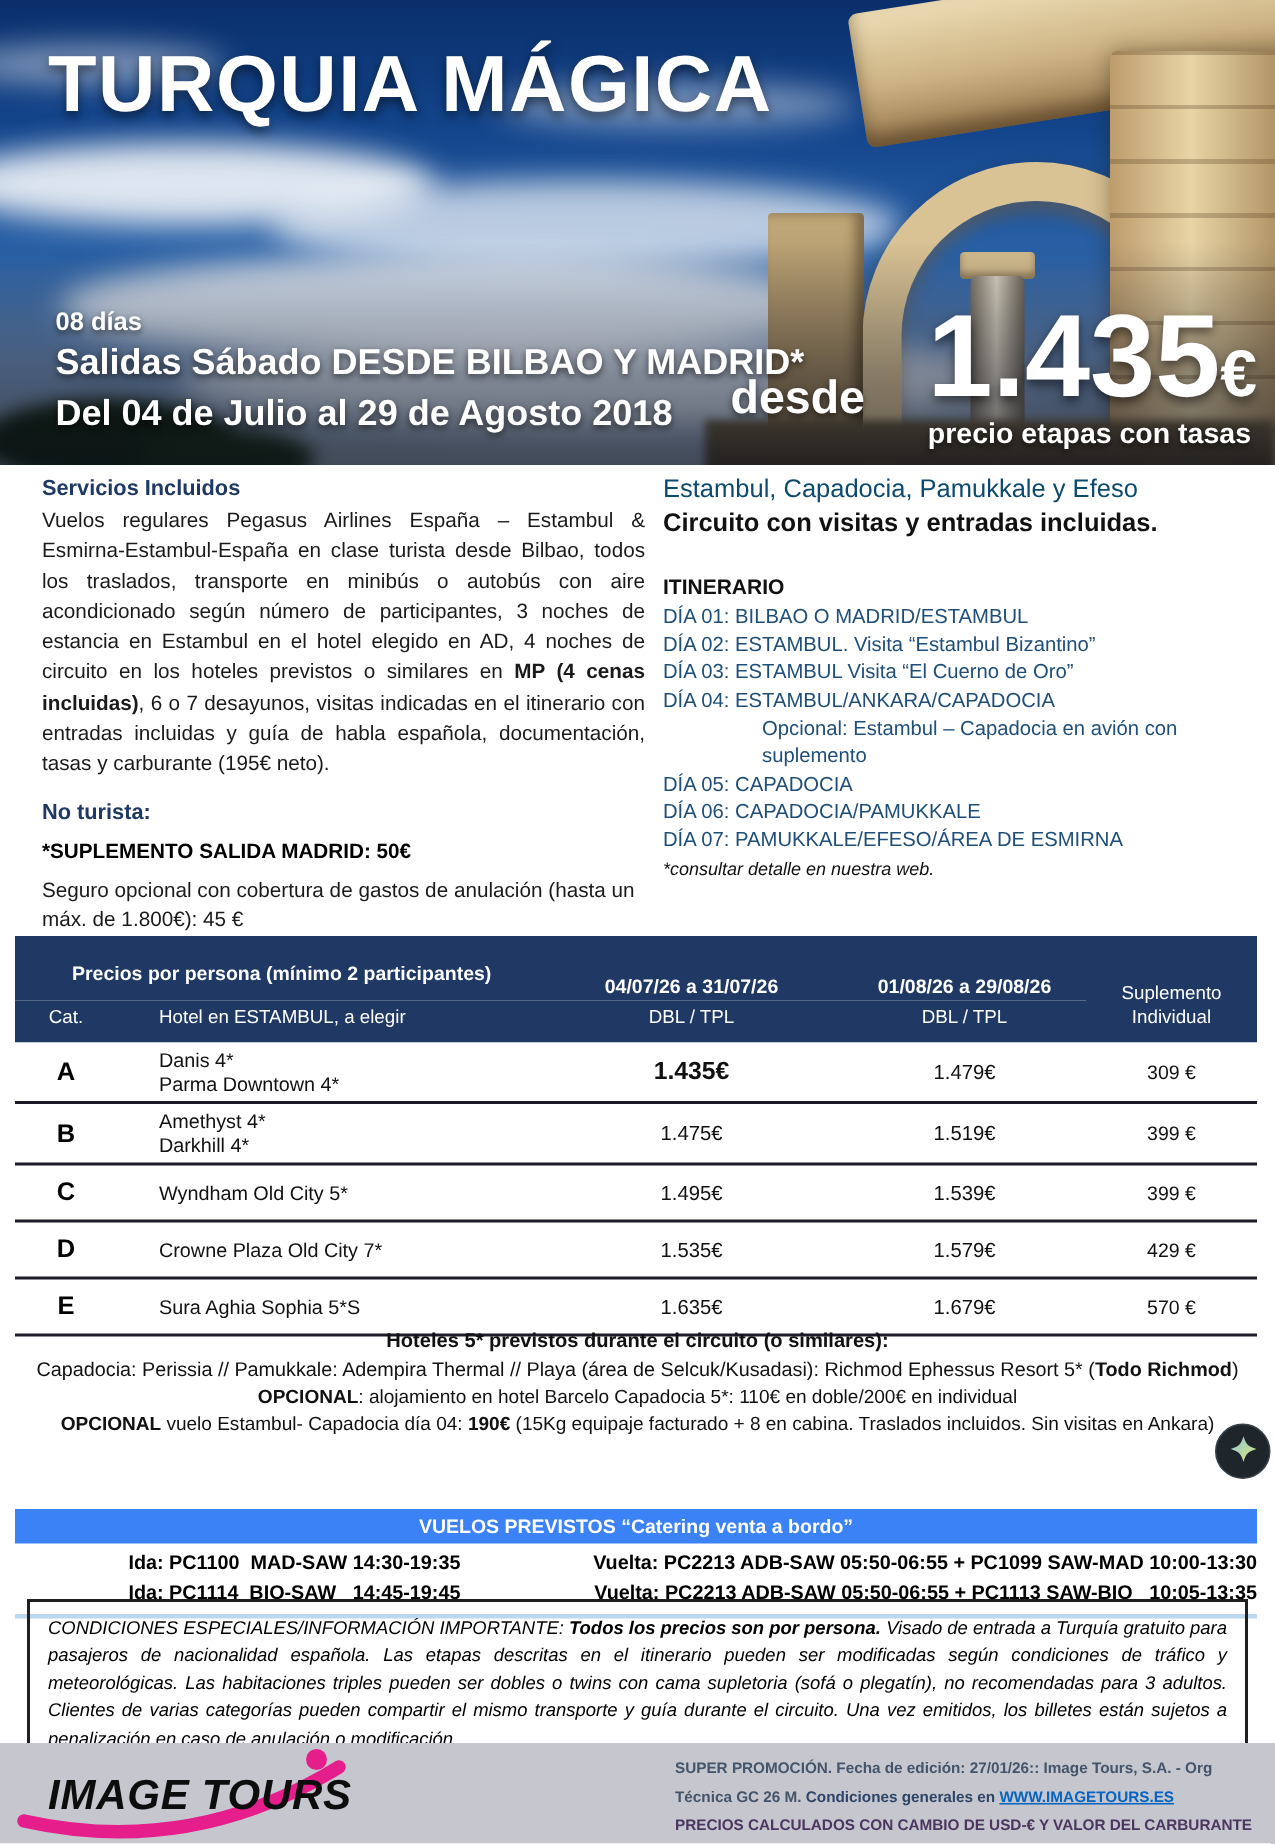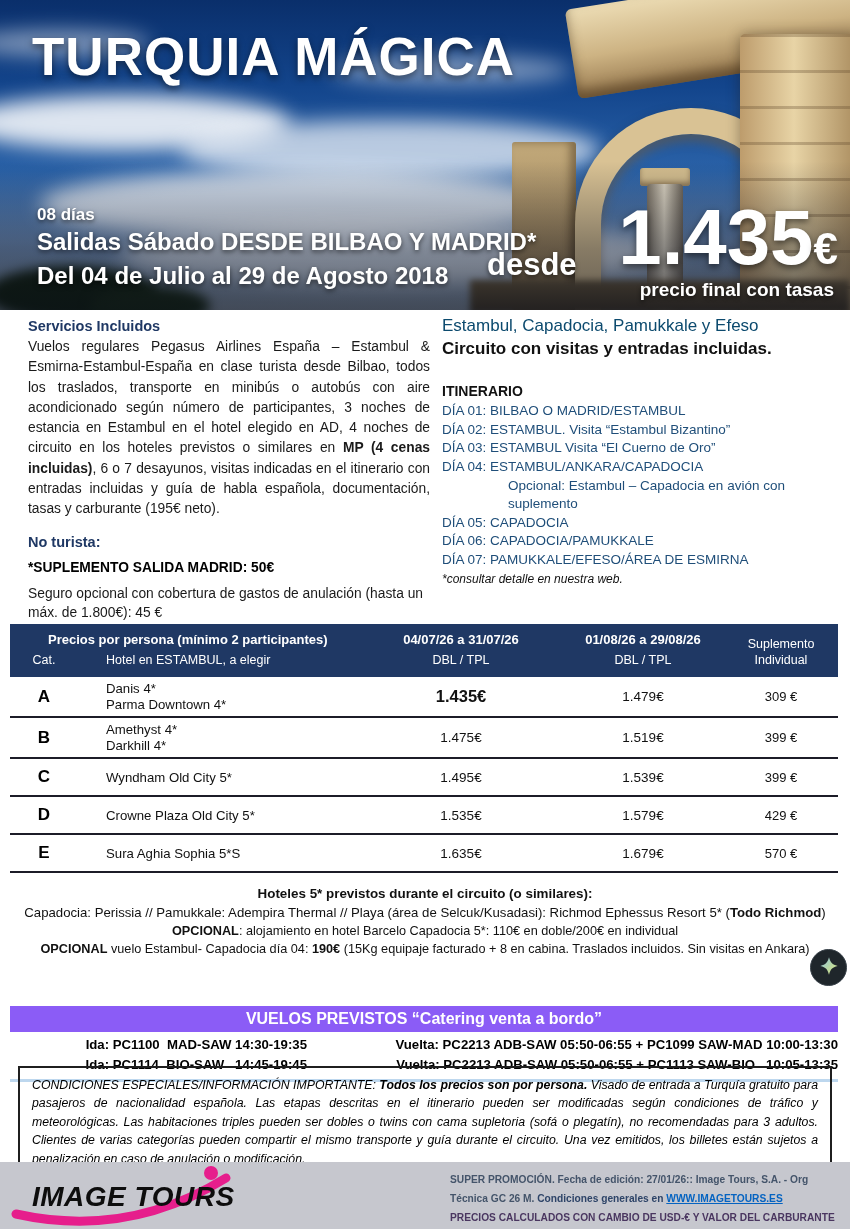--- a/index.html
+++ b/index.html
@@ -70,21 +70,21 @@
   .overview-2{font-size:17px;font-weight:bold;color:#111;margin-top:3px;}
   .itinerary-title{font-size:14px;font-weight:bold;color:#111;margin-top:24px;margin-bottom:3px;}
   .day{color:#1f4e79;font-size:13.5px;line-height:1.38;}
   .day-optional{color:#1f4e79;font-size:13.5px;line-height:1.38;padding-left:66px;}
   .footnote{font-style:italic;font-size:12px;color:#111;margin-top:2px;}
 
   
   .price-table{position:absolute;left:10px;top:624px;width:828px;border-collapse:collapse;}
   .price-table thead th{background:#1f3864;color:#fff;font-weight:normal;}
   .pt-title{text-align:left;padding:8px 0 2px 38px;font-size:13px;font-weight:bold !important;}
-  .pt-period{text-align:center;padding:8px 0 2px;font-size:13px;font-weight:bold !important;}
+  .pt-period{text-align:center;padding:26px 0 2px;font-size:13px;font-weight:bold !important;}
   .pt-supp{text-align:center;vertical-align:bottom;padding-bottom:9px;font-size:12.5px;line-height:1.3;}
   .pt-cat{text-align:center;padding:4px 0 10px;font-size:12.5px;}
   .pt-hotel{text-align:left;padding:4px 0 10px 28px;font-size:12.5px;}
   .pt-room{text-align:center;padding:4px 0 10px;font-size:12.5px;}
   .price-table tbody tr{border-bottom:2px solid #1c1c28;}
   .price-table tbody td{vertical-align:middle;background:#fff;}
   td.cat{text-align:center;font-weight:bold;font-size:17px;color:#000;}
   td.hotel{padding:4px 0 4px 28px;font-size:13.2px;color:#111;line-height:1.18;}
   td.price{text-align:center;font-size:13.5px;color:#111;}
   td.price.hl{font-weight:bold;font-size:16.5px;}
@@ -99,21 +99,21 @@
   .hotels-l3{font-size:12.7px;margin-top:4px;}
   .b{font-weight:bold;}
 
   
   .widget{position:absolute;left:810px;top:949px;width:37px;height:37px;border-radius:50%;
      background:#1f262b;border:1px solid #39424a;display:flex;align-items:center;justify-content:center;
      padding:0;cursor:pointer;}
 
   
   .flights{position:absolute;left:10px;top:1006px;width:828px;border-bottom:3px solid #bdd7ee;padding-bottom:7px;}
-  .flights-bar{background:#8b5cf6;color:#fff;text-align:center;font-weight:bold;font-size:16px;padding:4px 0;}
+  .flights-bar{background:#3b82f6;color:#fff;text-align:center;font-weight:bold;font-size:13px;padding:4px 0;}
   .flights-row{display:flex;margin-top:5px;font-weight:bold;font-size:13.2px;color:#000;}
   .flights-row .ida{width:45%;text-align:center;white-space:pre;}
   .flights-row .vuelta{width:55%;text-align:right;white-space:pre;}
 
   
   .conditions{position:absolute;left:18px;top:1066px;width:814px;box-sizing:border-box;border:2px solid #1f1f1f;
      padding:8px 12px;font-size:12.3px;line-height:1.5;text-align:justify;color:#000;font-style:italic;}
   .conditions .bold-it{font-weight:bold;}
   .conditions .final{font-weight:bold;font-style:normal;display:block;}
 
@@ -150,21 +150,21 @@
     <div class="ruin r-ground"></div>
     <div class="ruin bush"></div>
     <div class="ruin bush2"></div>
     <div class="hero-shade"></div>
     <h1 class="hero-title">TURQUIA MÁGICA</h1>
     <div class="hero-days">08 días</div>
     <div class="hero-departures">Salidas Sábado DESDE BILBAO Y MADRID*</div>
     <div class="hero-dates">Del 04 de Julio al 29 de Agosto 2018</div>
     <div class="hero-desde">desde</div>
     <div class="hero-price"><span>1.435</span><span class="euro">€</span></div>
-    <div class="hero-price-note">precio final con tasas</div>
+    <div class="hero-price-note">precio etapas con tasas</div>
   </header>
 
   <section class="content">
     <div class="col-left">
       <div class="sec-title">Servicios Incluidos</div>
       <div class="para"><span>Vuelos regulares Pegasus Airlines España – Estambul &amp; Esmirna-Estambul-España en clase turista desde Bilbao, todos los traslados, transporte en minibús o autobús con aire acondicionado según número de participantes, 3 noches de estancia en Estambul en el hotel elegido en AD, 4 noches de circuito en los hoteles previstos o similares en </span><span class="b">MP (4 cenas incluidas)</span><span>, 6 o 7  desayunos, visitas indicadas en el itinerario con entradas incluidas y guía de habla española, documentación, tasas y carburante (195€ neto).</span></div>
       <div class="sec-title no-incluye">No turista:</div>
       <div class="supl">*SUPLEMENTO SALIDA MADRID: 50€</div>
       <div class="plain">Seguro opcional con cobertura de gastos de anulación (hasta un máx. de  1.800€): 45 €</div>
       <div class="plain2">Pago en destino obligatorio: propinas guía (15€) y conductor(5€)</div>
@@ -236,21 +236,21 @@
         <td class="hotel">
           <div>Wyndham Old City 5*</div>
         </td>
         <td class="price">1.495€</td>
         <td class="price">1.539€</td>
         <td class="supp">399 €</td>
       </tr>
       <tr class="row-single">
         <td class="cat">D</td>
         <td class="hotel">
-          <div>Crowne Plaza Old City 5*</div>
+          <div>Crowne Plaza Old City 7*</div>
         </td>
         <td class="price">1.535€</td>
         <td class="price">1.579€</td>
         <td class="supp">429 €</td>
       </tr>
       <tr class="row-single">
         <td class="cat">E</td>
         <td class="hotel">
           <div>Sura Aghia Sophia 5*S</div>
         </td>

